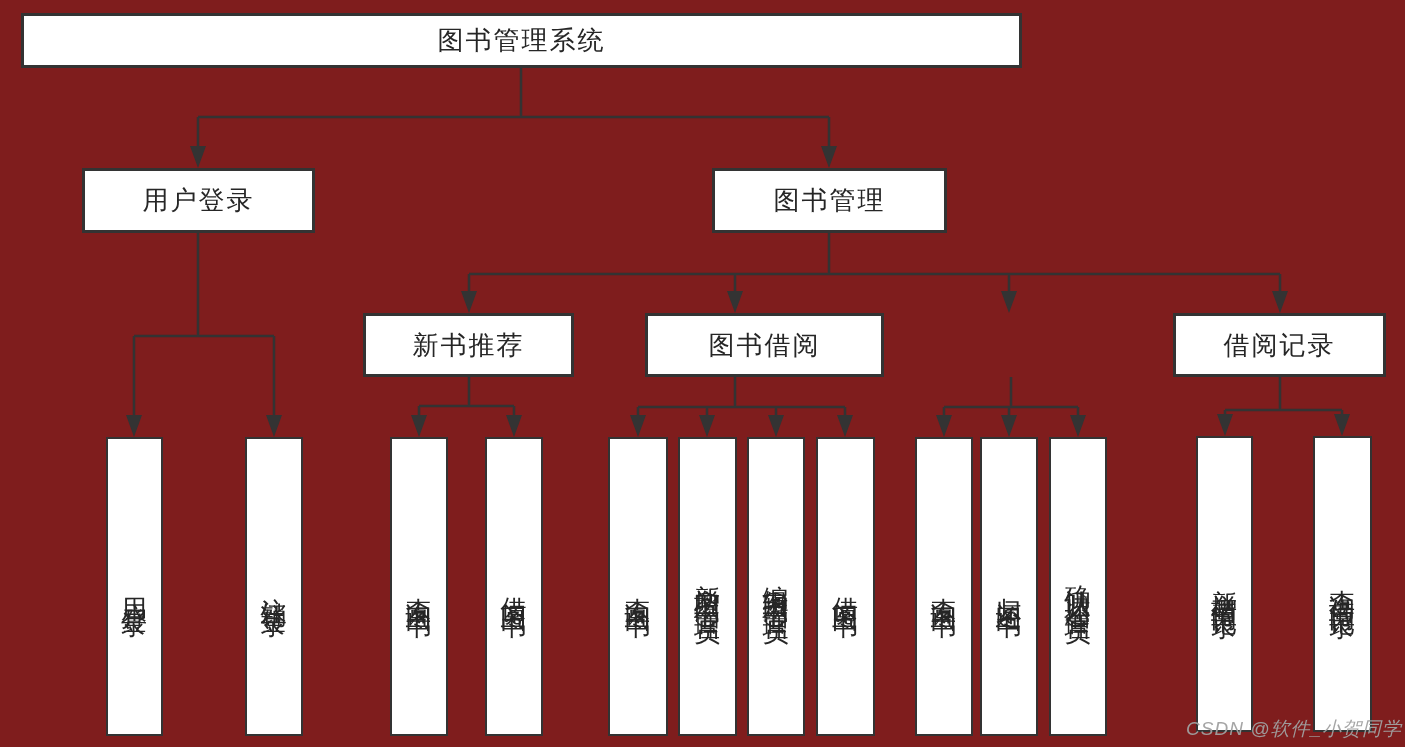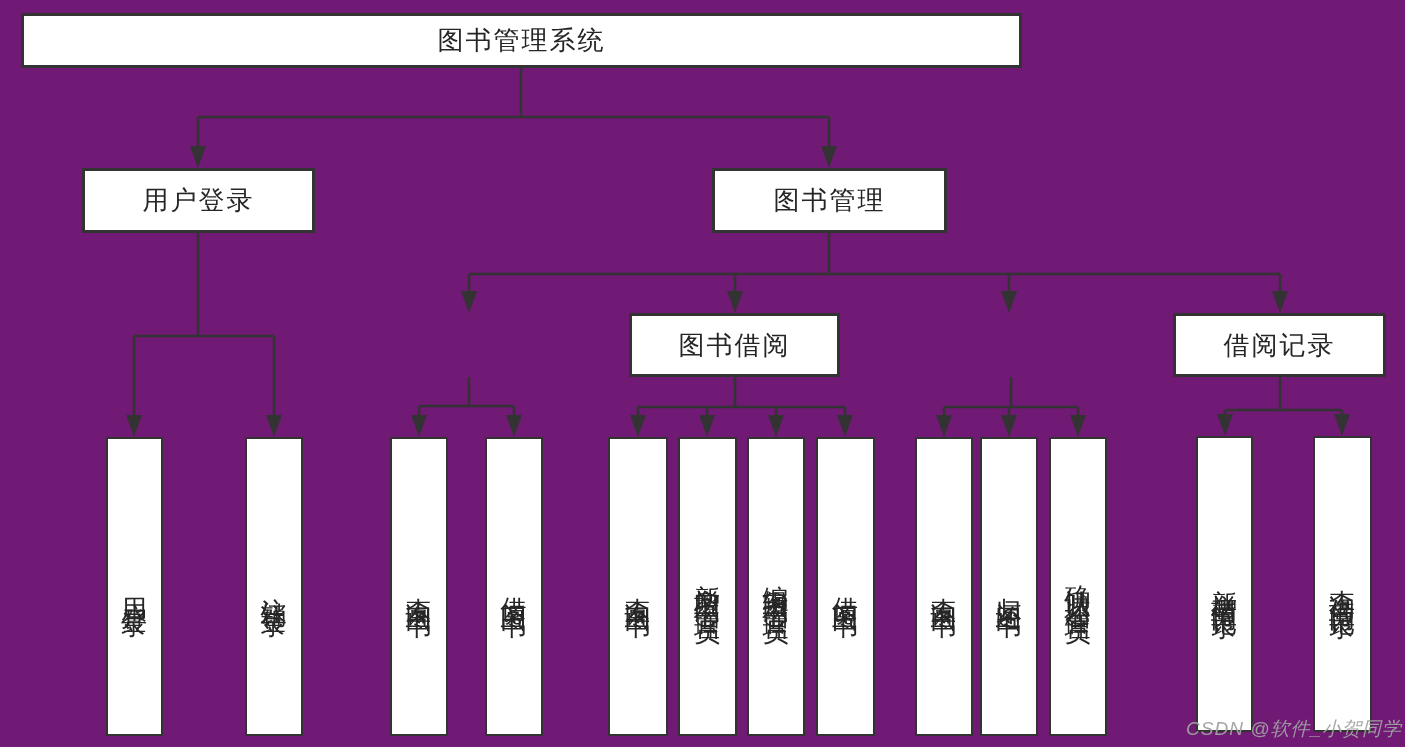--- a/index.html
+++ b/index.html
@@ -1,20 +1,20 @@
 <!DOCTYPE html>
 <html><head>
 <meta charset="utf-8">
 <style>
   html, body { margin: 0; padding: 0; background: #ffffff; }
   .canvas {
     position: relative;
     width: 1405px;
     height: 747px;
-    background: #701a75;
+    background: #7f1d1d;
     font-family: "Liberation Sans", "DejaVu Sans", sans-serif;
     color: #262626;
     overflow: hidden;
   }
   .wires { position: absolute; left: 0; top: 0; }
   .node {
     position: absolute;
     box-sizing: border-box;
     background: #ffffff;
     border: 3px solid #333333;
@@ -96,21 +96,24 @@
     <span>图书管理系统</span>
   </div>
 
   <div class="node" style="left:82px; top:168px; width:233px; height:65px;">
     <span>用户登录</span>
   </div>
   <div class="node" style="left:712px; top:168px; width:235px; height:65px;">
     <span>图书管理</span>
   </div>
 
-  <div class="node" style="left:629px; top:313px; width:211px; height:64px;">
+  <div class="node" style="left:363px; top:313px; width:211px; height:64px;">
+    <span>新书推荐</span>
+  </div>
+  <div class="node" style="left:645px; top:313px; width:239px; height:64px;">
     <span>图书借阅</span>
   </div>
   <div class="node" style="left:1173px; top:313px; width:213px; height:64px;">
     <span>借阅记录</span>
   </div>
 
   <div class="node v" style="left:106px; top:437px; width:57px; height:299px;">
     <span>用户登录</span>
   </div>
   <div class="node v" style="left:245px; top:437px; width:58px; height:299px;">

